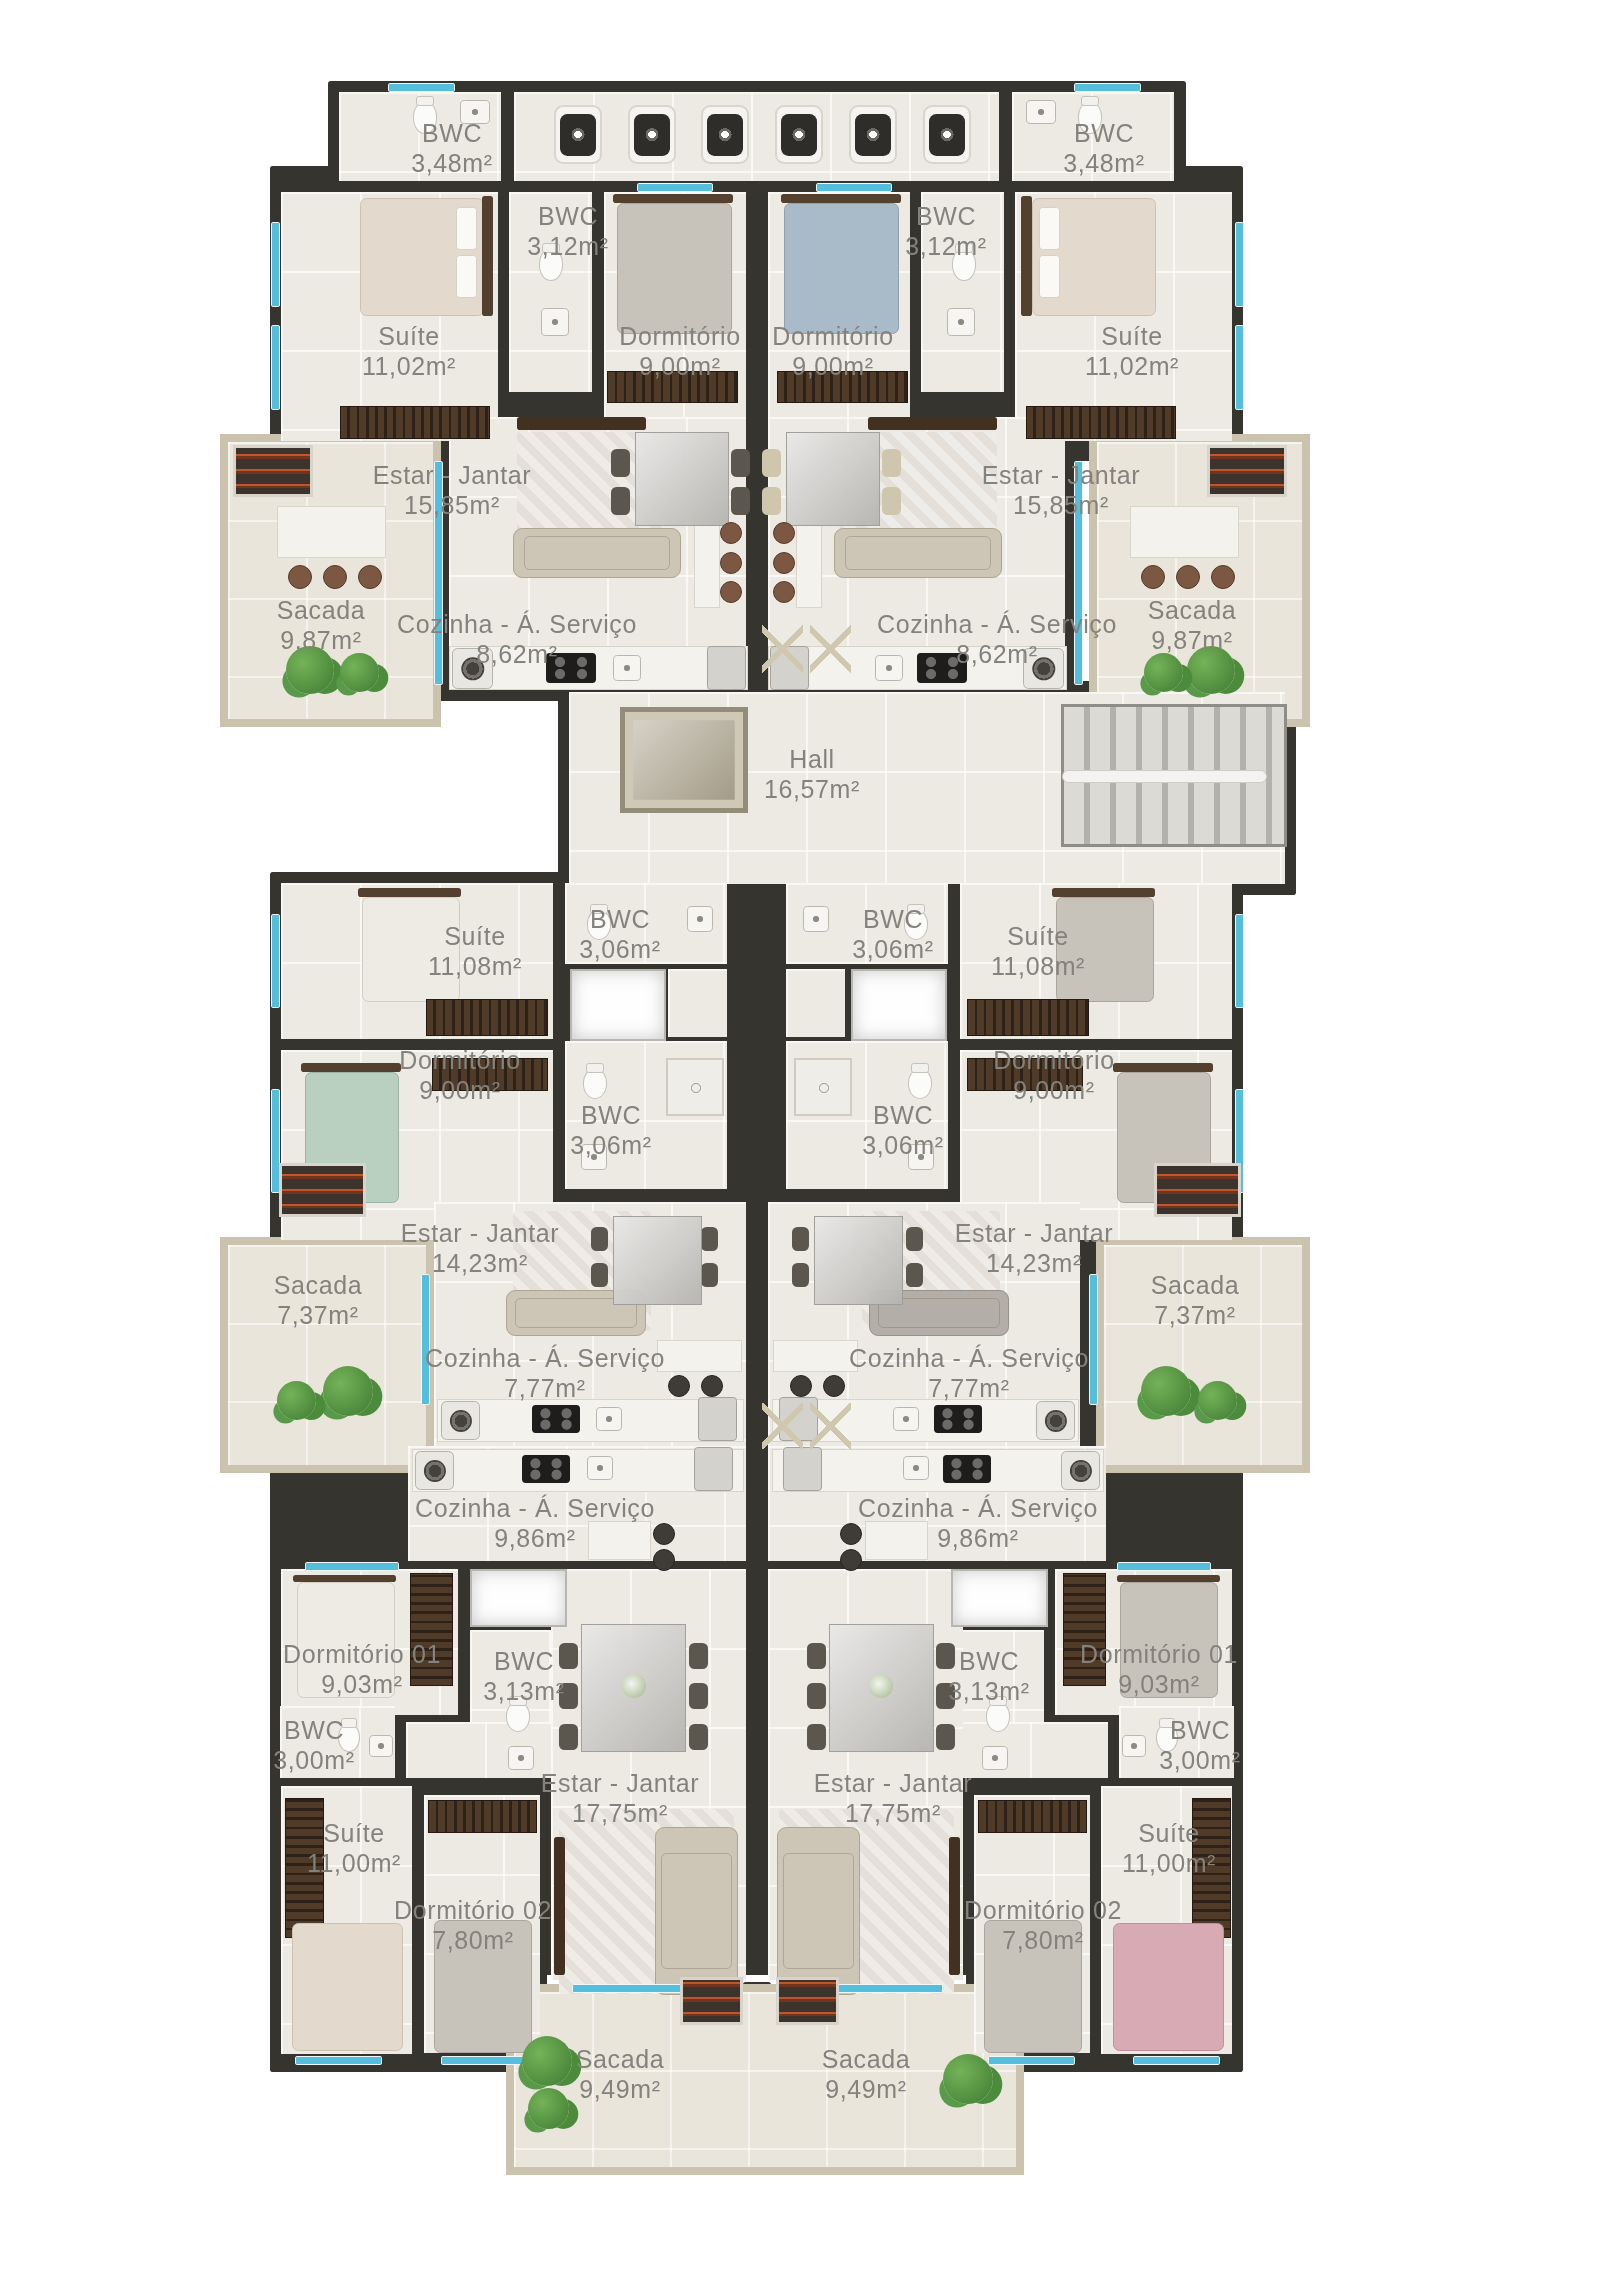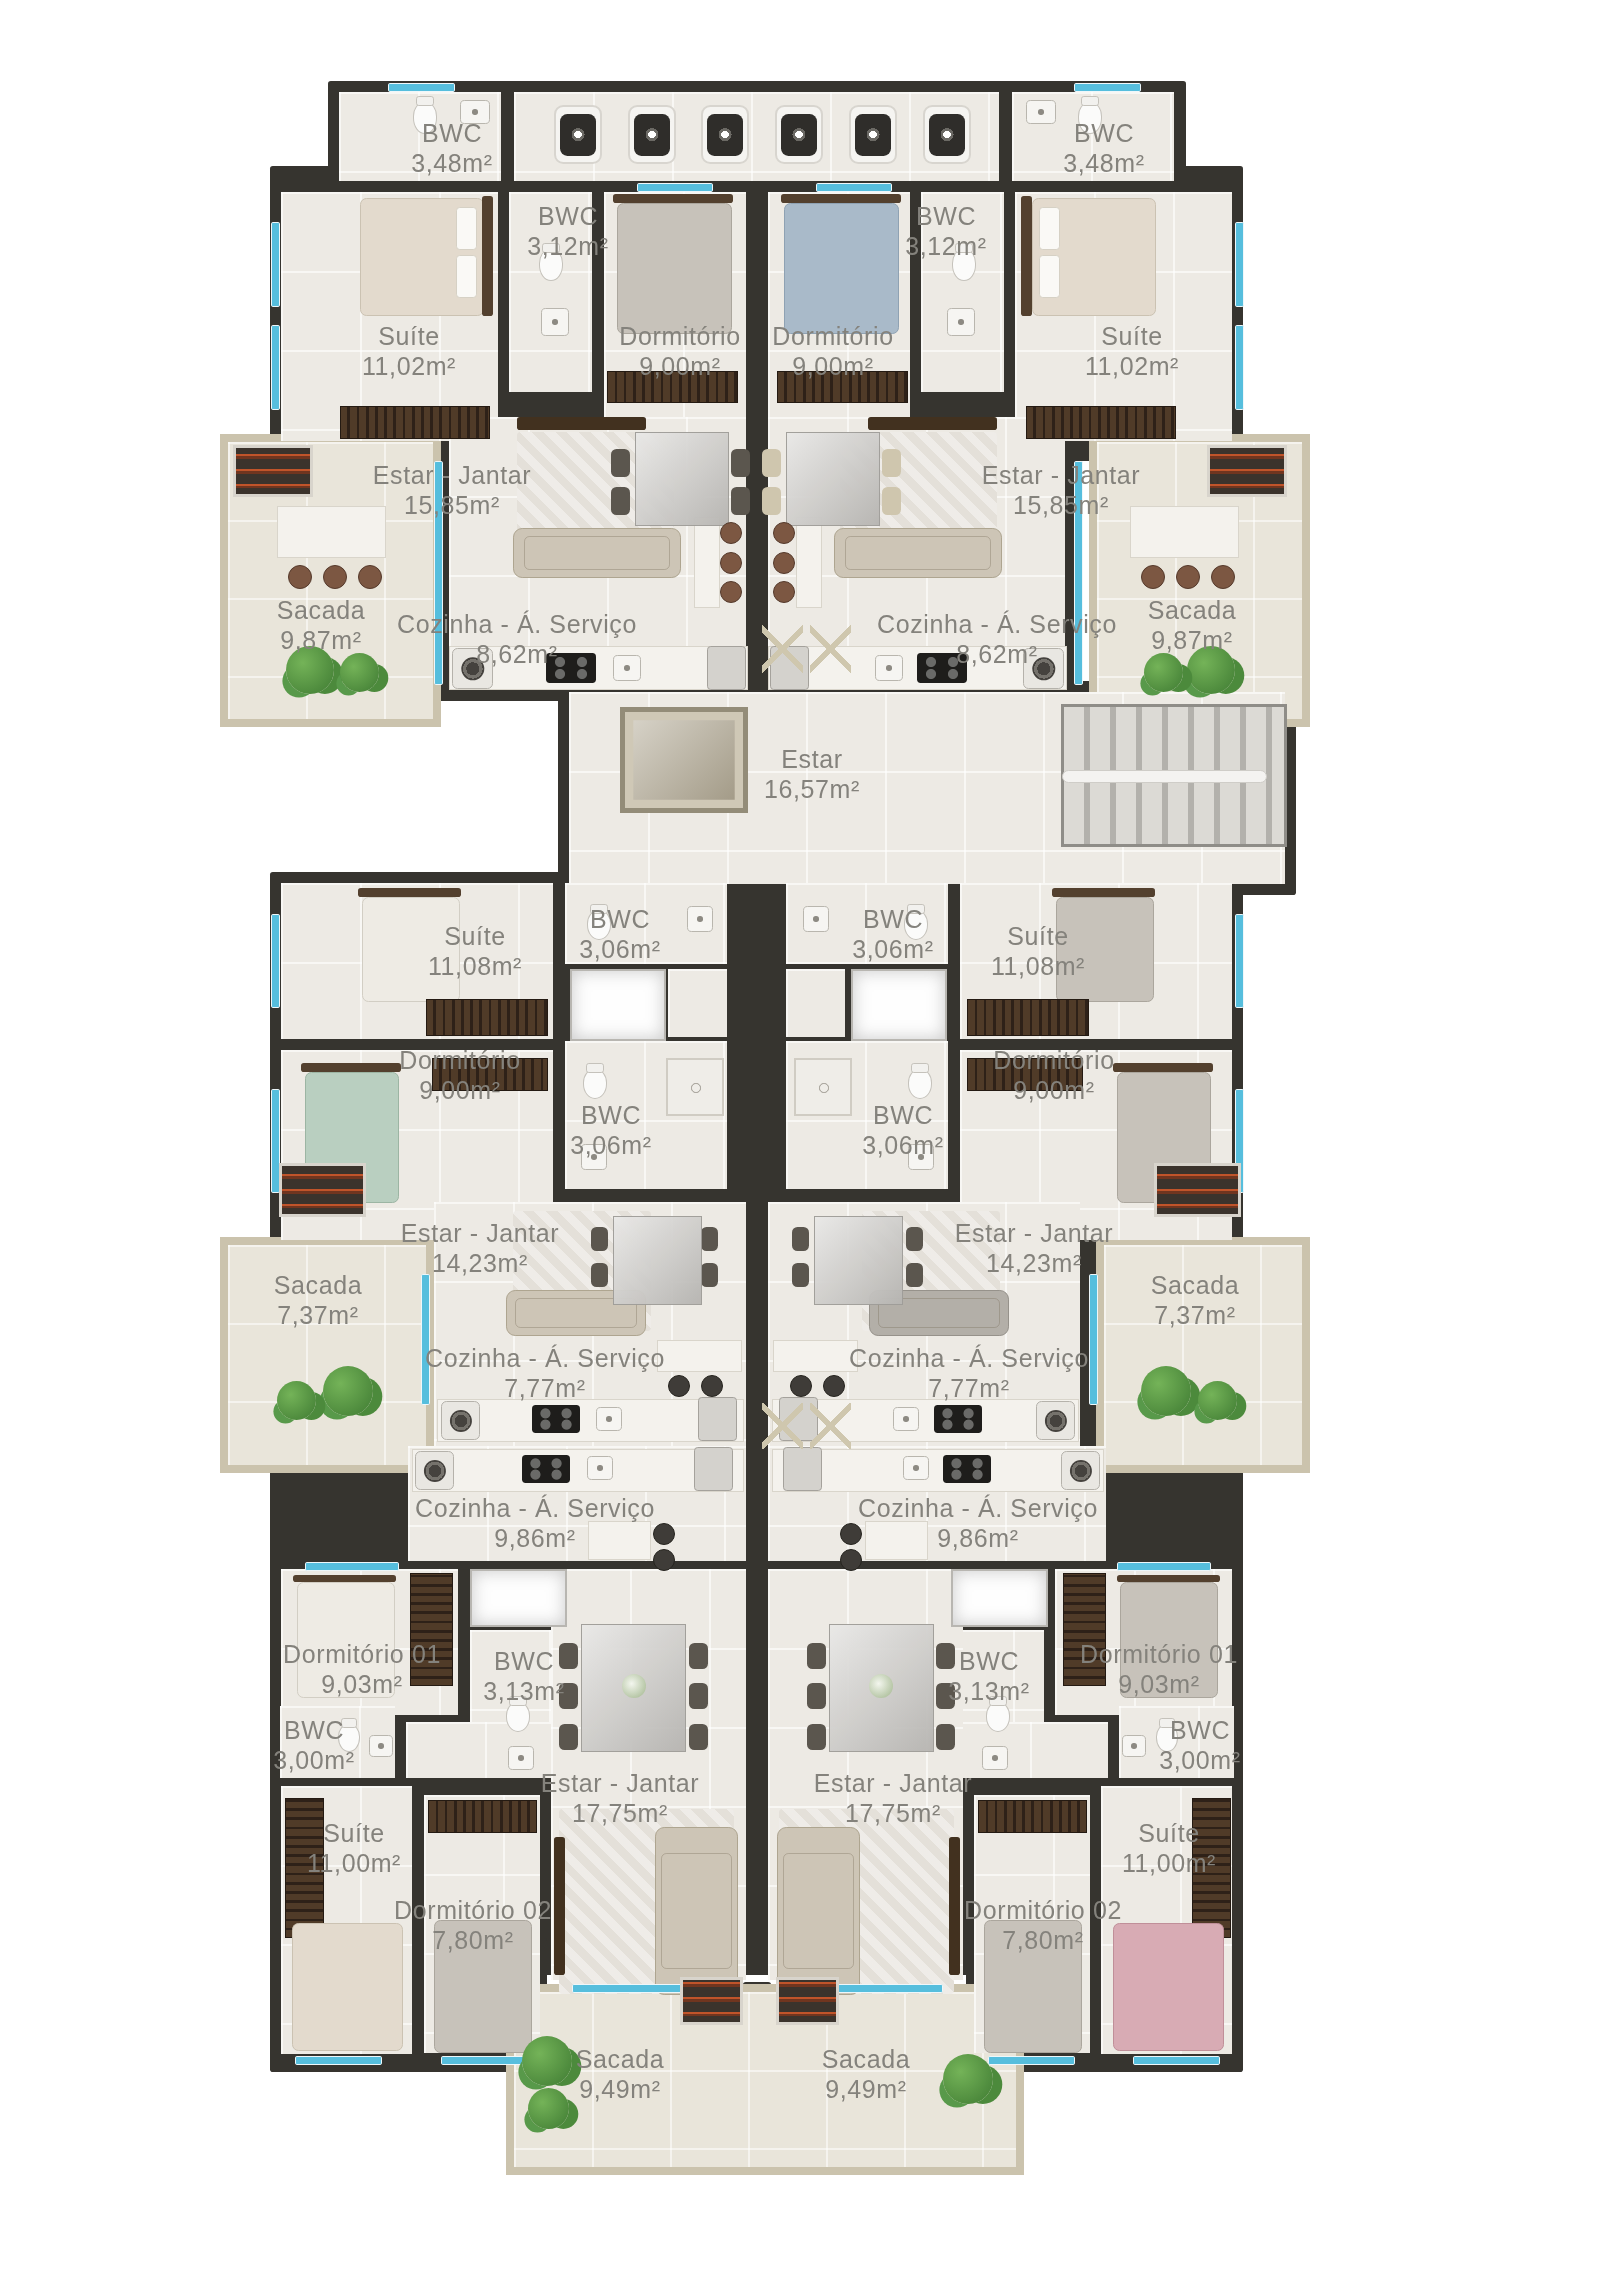--- a/index.html
+++ b/index.html
@@ -435,21 +435,21 @@
   </div>
   <div class="rl" style="left:517px;top:609px">
     <div>Cozinha - Á. Serviço</div>
     <div>8,62m²</div>
   </div>
   <div class="rl" style="left:997px;top:609px">
     <div>Cozinha - Á. Serviço</div>
     <div>8,62m²</div>
   </div>
   <div class="rl" style="left:812px;top:744px">
-    <div>Estar</div>
+    <div>Hall</div>
     <div>16,57m²</div>
   </div>
   <div class="rl" style="left:475px;top:921px">
     <div>Suíte</div>
     <div>11,08m²</div>
   </div>
   <div class="rl" style="left:1038px;top:921px">
     <div>Suíte</div>
     <div>11,08m²</div>
   </div>

